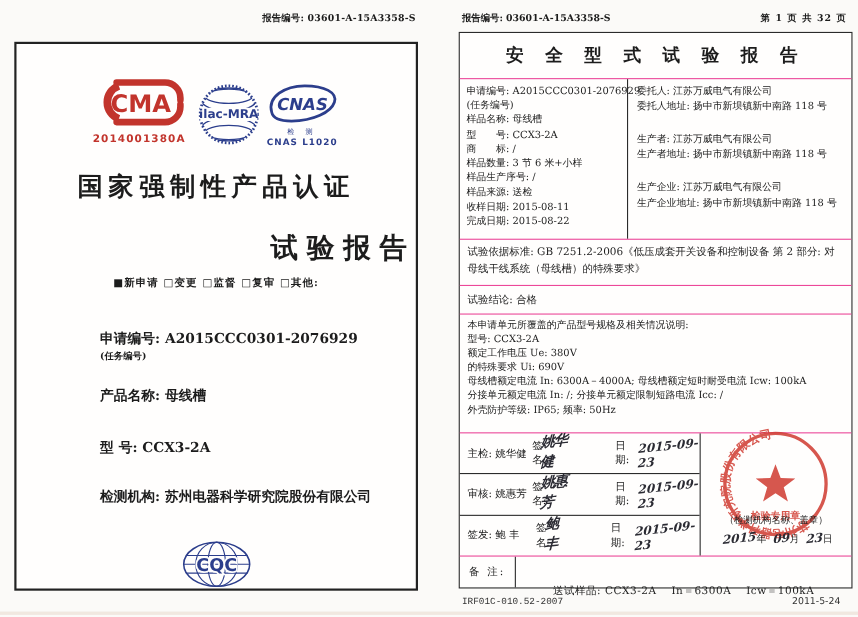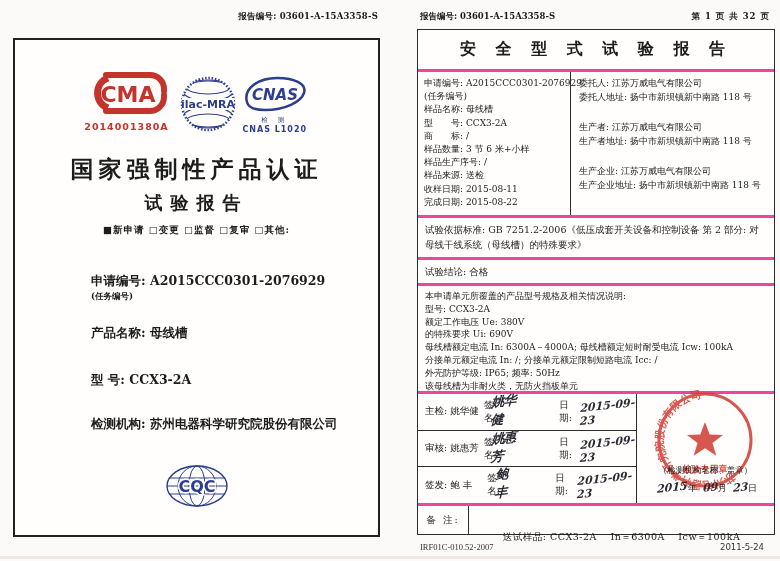--- a/index.html
+++ b/index.html
@@ -21,39 +21,39 @@
     background:#fffefd; border:2px solid #222; 
   }
   .logo-row { display:flex; justify-content:center; align-items:flex-start; gap:10px; margin-top:30px; }
   .cma-block { text-align:center; }
   .cma-num { color:#c2342c; font-size:9.5px; font-weight:bold; letter-spacing:1px; margin-top:1px; font-family:"DejaVu Sans","Liberation Sans",sans-serif; }
   .accred-group { display:flex; align-items:center; gap:4px; margin-top:4px; }
   .cnas-block { text-align:center; }
   .cnas-sub1 { color:#2c3e8c; font-size:6.5px; letter-spacing:4px; margin-top:-2px; }
   .cnas-sub2 { color:#2c3e8c; font-size:8px; font-weight:bold; letter-spacing:1px; font-family:"DejaVu Sans","Liberation Sans",sans-serif; }
   .lp-title { text-align:center; font-size:23px; font-weight:bold; letter-spacing:5px; margin-top:20px; }
-  .lp-title2 { text-align:center; font-size:18px; font-weight:bold; letter-spacing:8px; margin-top:6px; }
+  .lp-title2 { text-align:right; font-size:25px; font-weight:bold; letter-spacing:8px; margin-top:24px; }
   .lp-checkline { text-align:center; font-size:9.5px; font-weight:bold; margin-top:9px; letter-spacing:1px; }
   .lp-fields { margin-top:36px; padding-left:76px; font-size:12.5px; font-weight:600; }
   .lp-field-note { font-size:8.5px; font-weight:600; margin-top:1px; }
   .f-row1 { margin-top:0; }
   .f-row2 { margin-top:22px; }
   .f-row3 { margin-top:30px; }
   .f-row4 { margin-top:27px; }
   .cqc-wrap { text-align:center; margin-top:30px; }
 
   
   .rp-header-left { position:absolute; top:11px; left:420px; font-size:8.5px; font-weight:bold; }
   .rp-header-right { position:absolute; top:11px; right:10px; font-size:8.5px; font-weight:bold; letter-spacing:1px; }
   .rp-table {
     position:absolute; left:417px; top:29px; width:358px; height:506px;
     background:#fffefd; border:1.5px solid #2b2b2b;
     display:flex; flex-direction:column; font-size:9px;
   }
-  .row { border-bottom:3px solid #ec4899; }
+  .row { border-bottom:1px solid #ec4899; }
   .row:last-child { border-bottom:none; }
   .title-row { height:42px; display:flex; align-items:center; justify-content:center;
     font-size:16px; font-weight:bold; letter-spacing:7px; }
   .info-row { height:146px; display:flex; }
   .info-left { width:153px; border-right:1px solid #2b2b2b; padding:5px 4px 0 6px; }
   .info-right { flex:1; padding:5px 4px 0 8px; }
   .info-line { line-height:13.2px; white-space:nowrap; }
   .info-line-r { line-height:13.5px; white-space:nowrap; }
   .blank-line { height:17px; }
   .std-row { height:42px; padding:4px 7px 0 7px; line-height:15px; font-size:9.5px; }
@@ -73,21 +73,21 @@
   }
   .hw-sig { font-size:13px; letter-spacing:-1px; margin-left:-14px; margin-top:-4px; }
   .hw-date { font-size:11px; letter-spacing:0; margin-left:3px; }
   .stamp-cell { width:137px; position:relative; }
   .stamp-caption { position:absolute; bottom:26px; left:0; right:0; text-align:center; font-size:8.5px; }
   .stamp-date { position:absolute; bottom:8px; left:0; right:0; text-align:center; font-size:9px; }
   .stamp-svg { position:absolute; top:-6px; left:16px; }
   .remark-row { height:28px; display:flex; }
   .remark-label { width:51px; border-right:1px solid #2b2b2b; display:flex; align-items:center; justify-content:center; font-size:9.5px; letter-spacing:2px; }
   .remark-value { flex:1; display:flex; align-items:center; justify-content:center; font-size:9.5px; letter-spacing:.5px;margin-top:31px; }
-  .rp-footer-left { position:absolute; top:542px; left:420px; font-size:8.5px; font-family:Liberation Serif, serif; color:#333;text-align:center; }
+  .rp-footer-left { position:absolute; top:542px; left:420px; font-size:8.5px; font-family:Liberation Mono, monospace; color:#333;text-align:center; }
   .rp-footer-right { position:absolute; top:542px; right:16px; font-size:8.5px; font-family:"DejaVu Sans","Liberation Sans",sans-serif; color:#333; }
 
   svg text { font-family:"DejaVu Sans","Liberation Sans",sans-serif; }
 </style>
 </head>
 <body>
 
 <div class="canvas">
 
   <div class="lp-report-no">报告编号: 03601-A-15A3358-S</div>
@@ -205,21 +205,20 @@
     <div class="row concl-row">试验结论: 合格</div>
 
     <div class="row spec-row">
       <div class="spec-line">本申请单元所覆盖的产品型号规格及相关情况说明:</div>
       <div class="spec-line">型号: CCX3-2A</div>
       <div class="spec-line">额定工作电压 Ue: 380V</div>
       <div class="spec-line">的特殊要求 Ui: 690V</div>
       <div class="spec-line">母线槽额定电流 In: 6300A－4000A; 母线槽额定短时耐受电流 Icw: 100kA</div>
       <div class="spec-line">分接单元额定电流 In: /; 分接单元额定限制短路电流 Icc: /</div>
       <div class="spec-line">外壳防护等级: IP65; 频率: 50Hz</div>
-      <div class="spec-line">该母线槽为非耐火类，无防火挡板单元</div>
     </div>
 
     <div class="row sig-block">
       <div class="sig-left">
         <div class="sig-row">
           <span class="sig-role">主检: 姚华健</span>
           <span class="sig-label">签名:</span>
           <span class="handwriting hw-sig">姚华健</span>
           <span class="sig-date-label">日期:</span>
           <span class="handwriting hw-date">2015-09-23</span>

